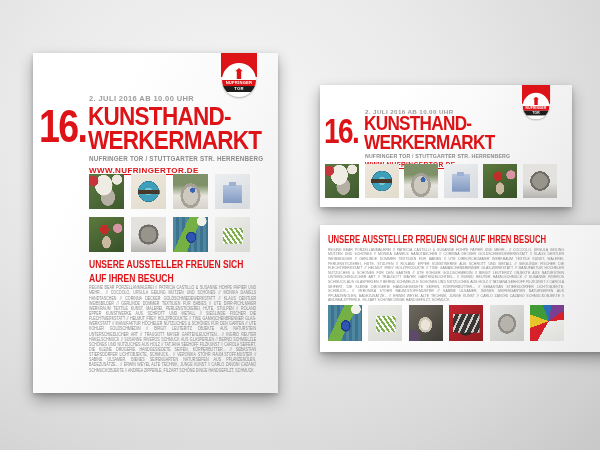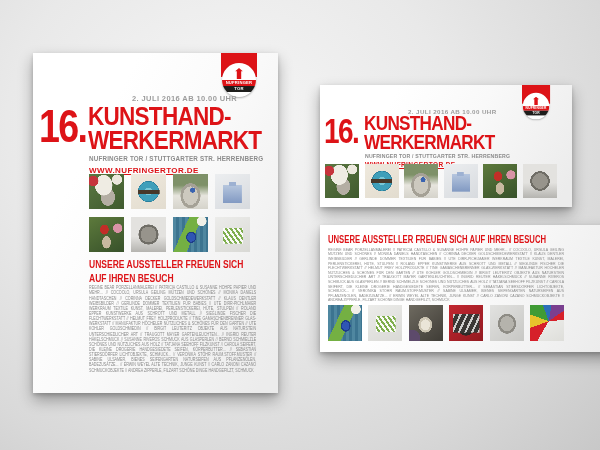--- a/index.html
+++ b/index.html
@@ -20,21 +20,21 @@
                display:flex;flex-direction:column;align-items:center;}
   .logo-tower{margin-top:5px;width:10px;height:11px;background:#dd1317;
               clip-path:polygon(50% 0,88% 30%,72% 30%,72% 100%,28% 100%,28% 30%,12% 30%);}
   .logo-band{width:100%;color:#fff;font-weight:700;text-align:center;height:6px;line-height:6.2px;
              font-size:4.2px;letter-spacing:.2px;}
   .band-red{background:#dd1317;margin-top:1px;}
   .band-black{background:#1d1d1b;}
   .logo-small{transform:scale(.78);transform-origin:top left;}
 
   
-  .date-line{position:absolute;color:#9c9c9c;font-weight:600;letter-spacing:.4px;white-space:nowrap;margin-left:43px;}
+  .date-line{position:absolute;color:#9c9c9c;font-weight:600;letter-spacing:.4px;white-space:nowrap;}
   .big-num{position:absolute;color:#dd1317;font-weight:700;letter-spacing:-2px;
            transform:scaleX(.8);transform-origin:left top;line-height:1;}
   .title-lines{position:absolute;color:#dd1317;font-weight:700;letter-spacing:-.8px;
                transform:scaleX(.9);transform-origin:left top;white-space:nowrap;}
   .loc-line{position:absolute;color:#8b8b8b;font-weight:600;letter-spacing:.2px;white-space:nowrap;
             transform:scaleX(.84);transform-origin:left top;}
   .url-line{position:absolute;color:#dd1317;font-weight:700;letter-spacing:.4px;white-space:nowrap;text-decoration:underline;}
   .exh-heading{position:absolute;color:#dd1317;font-weight:700;transform-origin:left top;white-space:nowrap;}
   .exh-body{position:absolute;color:#8a8a8a;text-align:justify;transform-origin:left top;}
 

